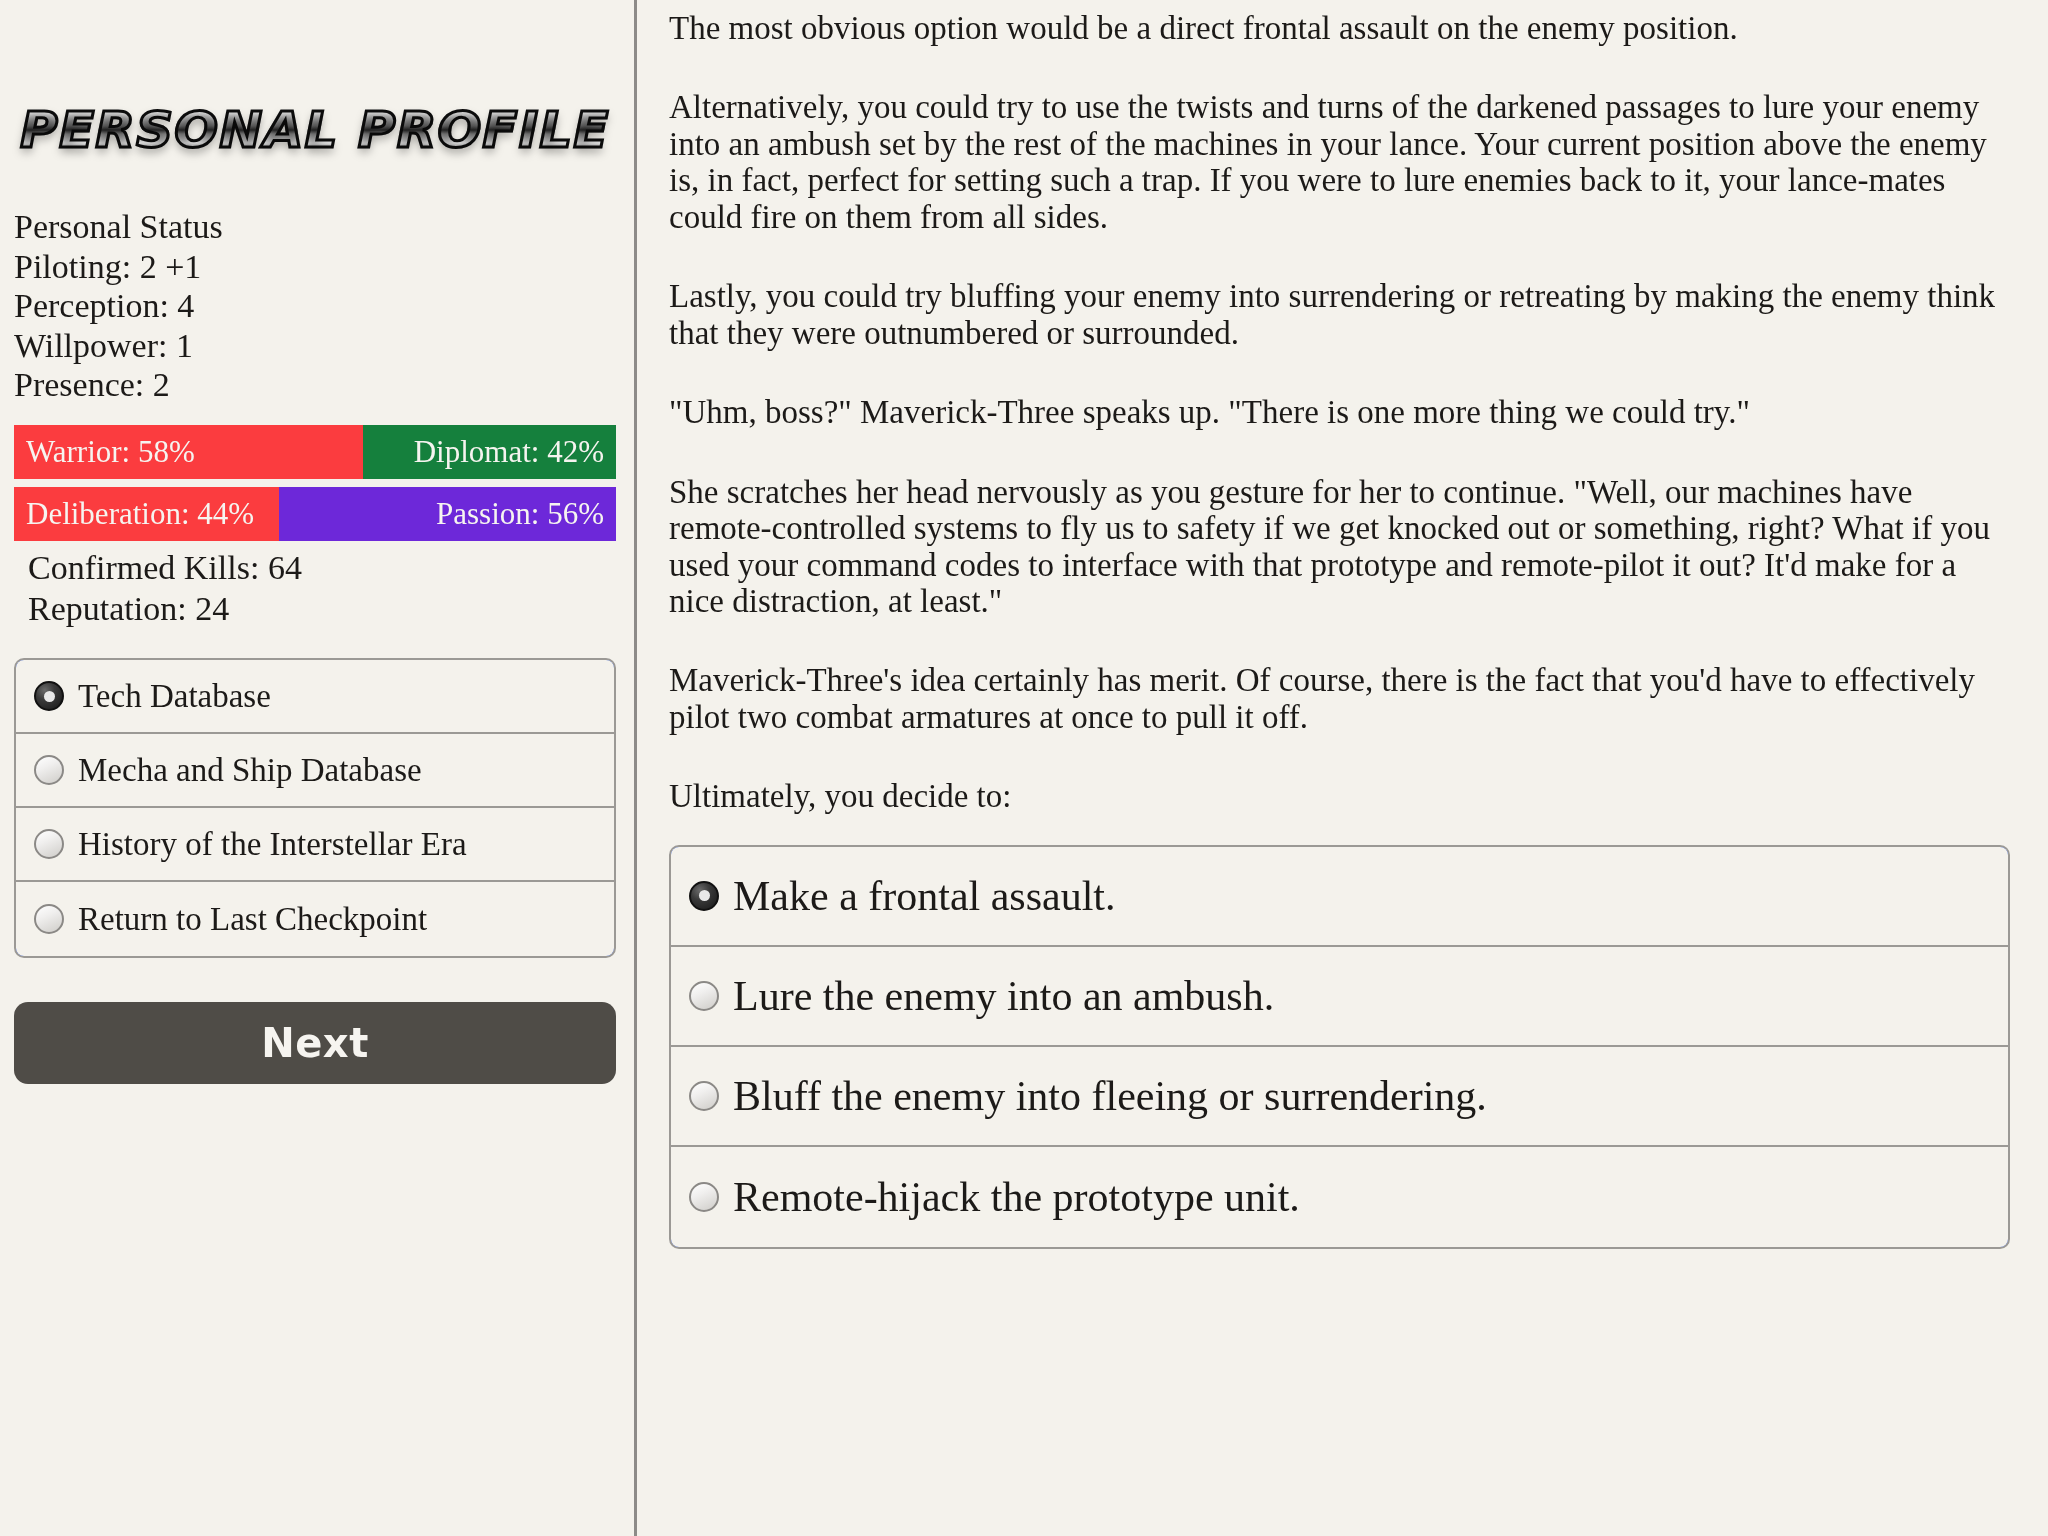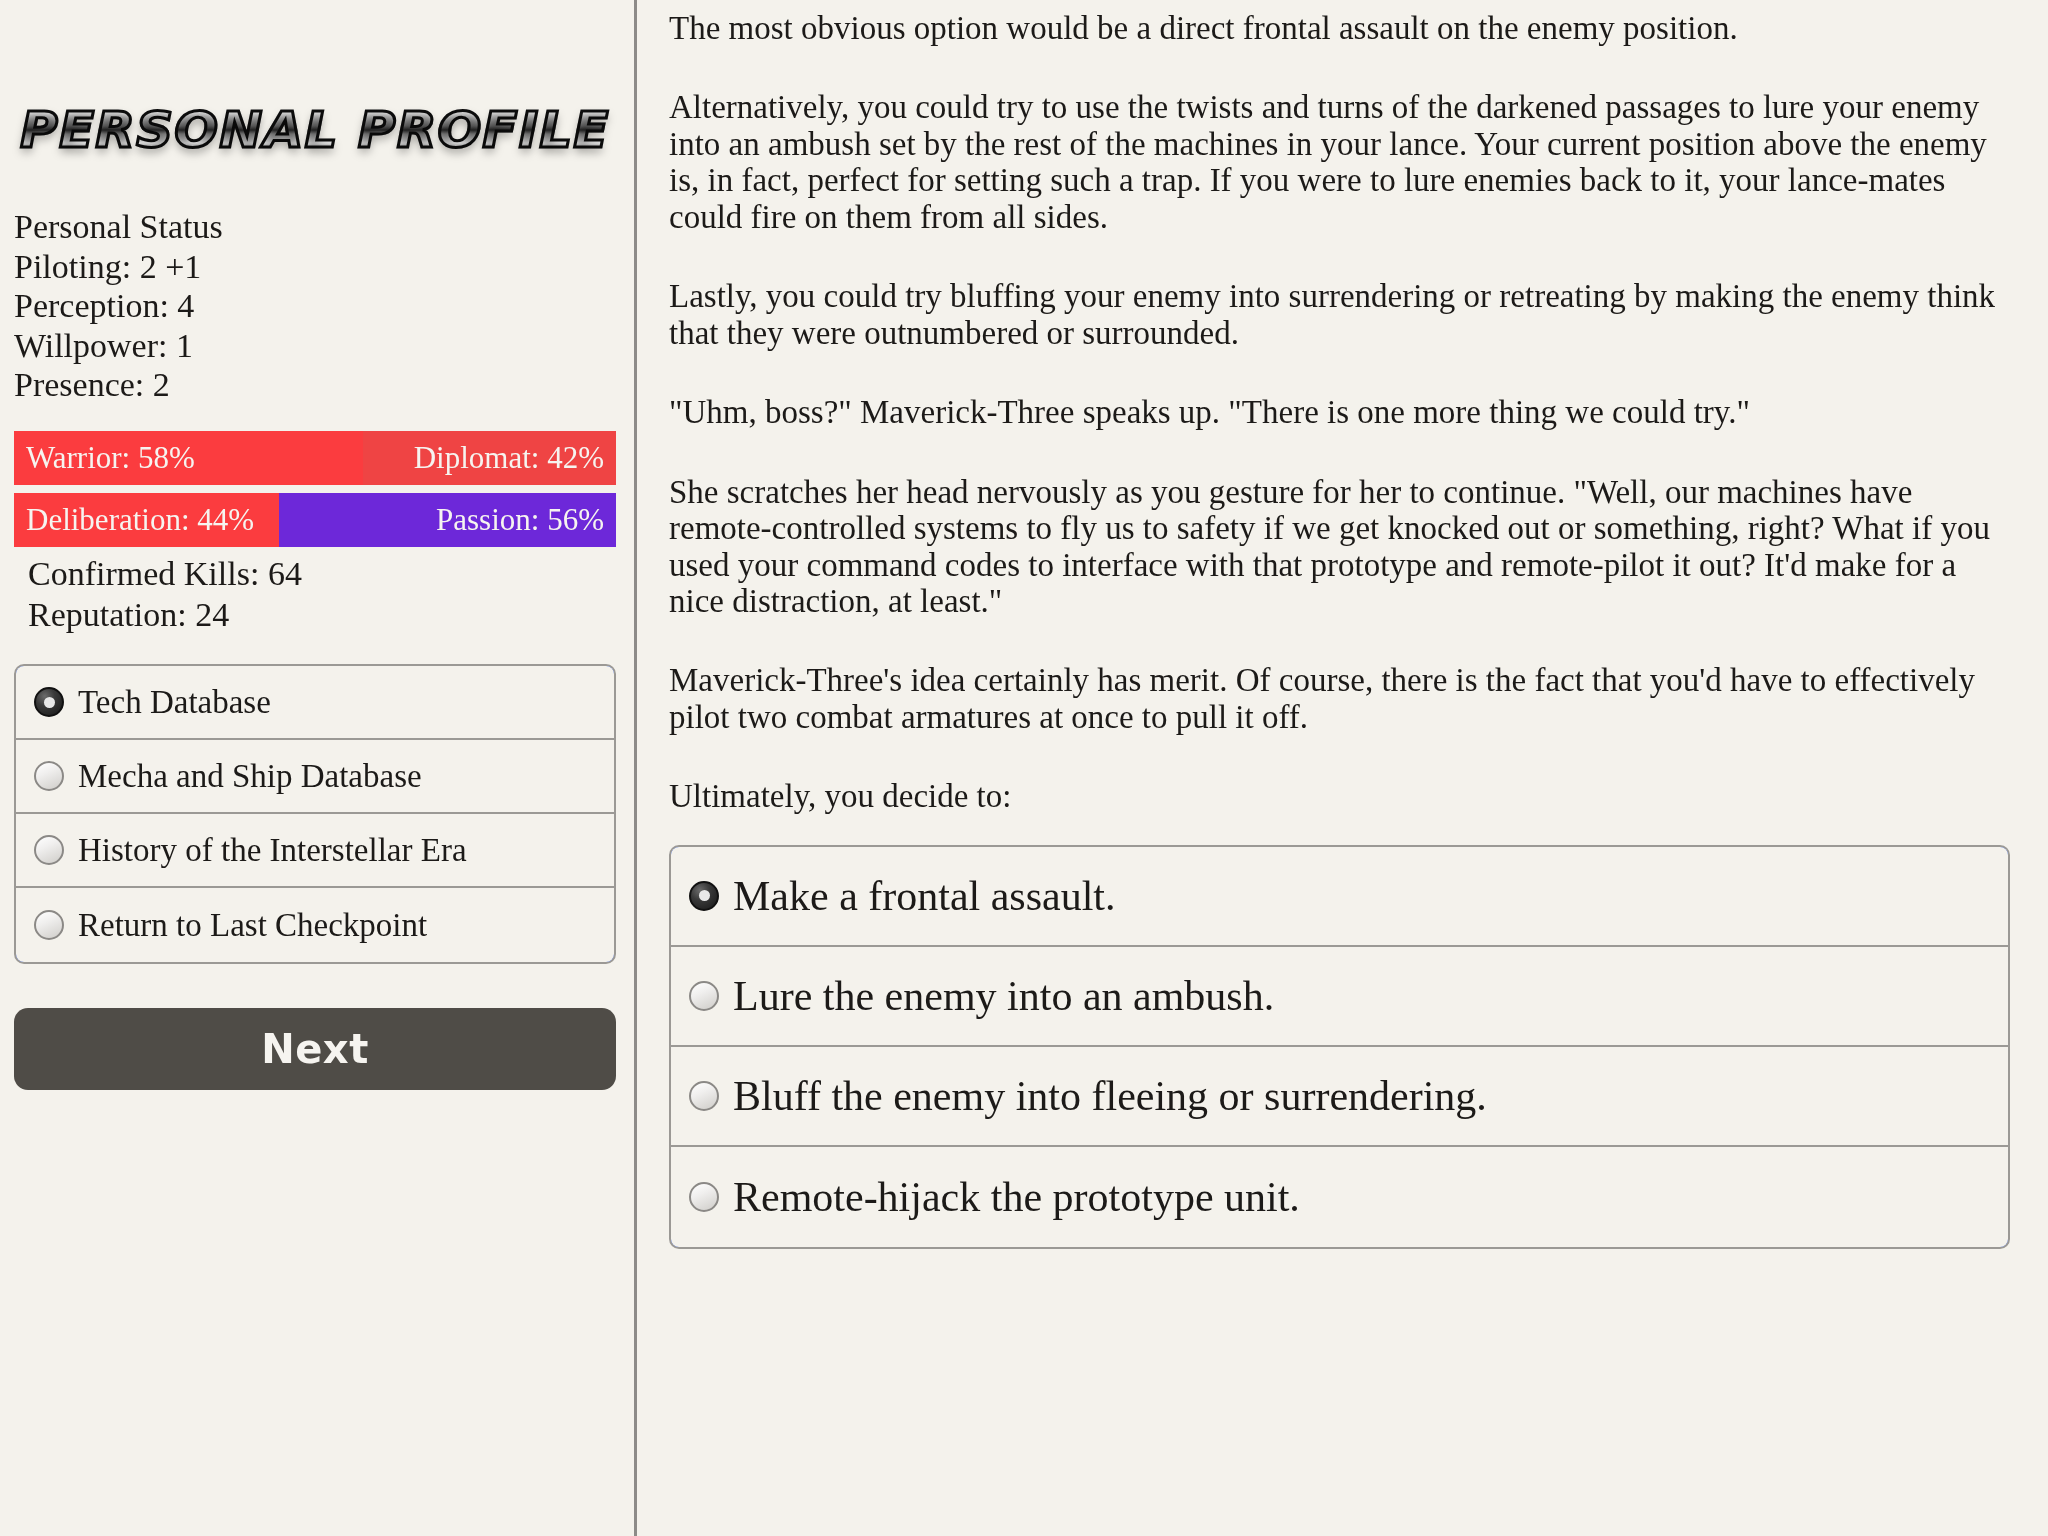--- a/index.html
+++ b/index.html
@@ -73,21 +73,21 @@
     padding-left: 0px;
   }
   .status-line {
     font-size: 34px;
     line-height: 1.135;
     margin: 0 0 1px 0;
     white-space: pre;
   }
 
   .bars {
-    margin-top: 26px;
+    margin-top: 20px;
   }
   .bar {
     display: flex;
     height: 54px;
     margin-bottom: 8px;
     overflow: hidden;
   }
   .bar-seg {
     display: flex;
     align-items: center;
@@ -234,21 +234,21 @@
       <div class="status-line">Perception: 4</div>
       <div class="status-line">Willpower: 1</div>
       <div class="status-line">Presence: 2</div>
     </div>
 
     <div class="bars">
       <div class="bar">
         <div class="bar-seg left" style="width: 58%; background: rgb(251, 60, 63);">
           <span>Warrior: 58%</span>
         </div>
-        <div class="bar-seg right" style="width: 42%; background: #ef4444;">
+        <div class="bar-seg right" style="width: 42%; background: #15803d;">
           <span>Diplomat: 42%</span>
         </div>
       </div>
       <div class="bar">
         <div class="bar-seg left" style="width: 44%; background: rgb(251, 60, 63);">
           <span>Deliberation: 44%</span>
         </div>
         <div class="bar-seg right" style="width: 56%; background: #6d28d9;">
           <span>Passion: 56%</span>
         </div>

